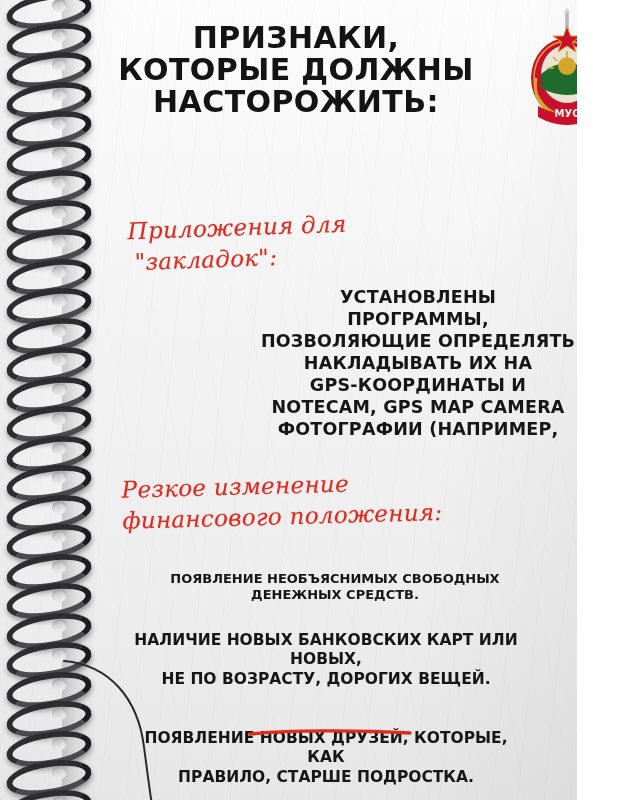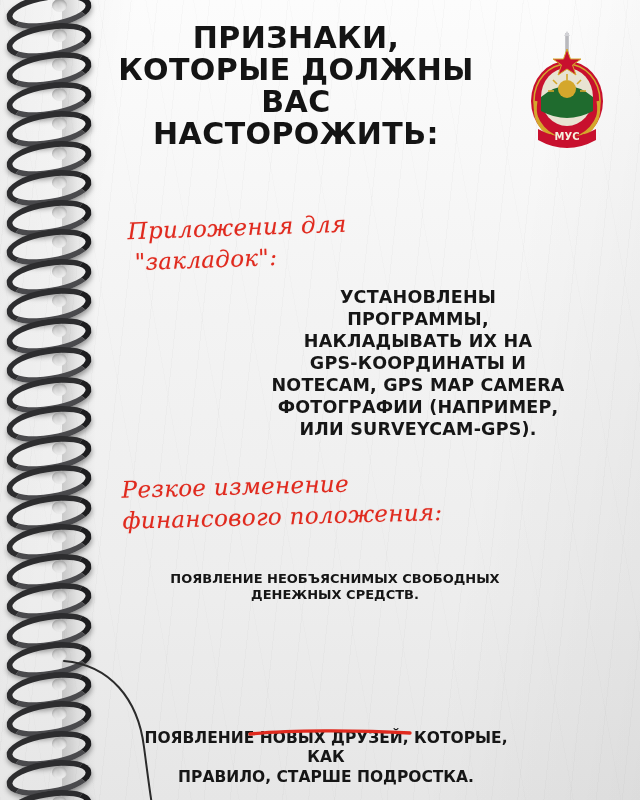--- a/index.html
+++ b/index.html
@@ -9,21 +9,21 @@
   }
   body {
     width: 640px;
     height: 800px;
     overflow: hidden;
     font-family: "Liberation Sans", sans-serif;
   }
 
   #page {
     position: relative;
-    width: 640px;
+    width: 577px;
     height: 800px;
     background:
       linear-gradient(100deg, rgba(0,0,0,0.05) 0%, rgba(0,0,0,0.00) 18%, rgba(0,0,0,0.00) 72%, rgba(0,0,0,0.045) 100%),
       linear-gradient(180deg, #fcfcfc 0%, #f3f3f3 40%, #ededed 75%, #e6e6e6 100%);
     overflow: hidden;
   }
 
   
   .paper-texture {
     position: absolute;
@@ -105,21 +105,21 @@
     color: #141414;
     margin: 0;
     text-transform: uppercase;
   }
   .title .ln { display: block; white-space: nowrap; }
 
   
   .emblem {
     position: absolute;
     left: 520px;
-    top: 31px;
+    top: 8px;
     width: 96px;
     height: 130px;
   }
 
   
   .hand {
     position: absolute;
     font-family: "DejaVu Serif", serif;
     font-style: italic;
     color: #e02a1e;
@@ -314,21 +314,20 @@
           <div class="ring"></div>
           <div class="hole"></div>
         </div>
       </div>
   </div>
 
   <div class="header">
     <h1 class="title">
       <span class="ln">ПРИЗНАКИ,</span>
       <span class="ln">КОТОРЫЕ ДОЛЖНЫ</span>
-      <span class="ln">ВАС</span>
       <span class="ln">НАСТОРОЖИТЬ:</span>
     </h1>
   </div>
 
   <div class="emblem">
     <svg viewBox="0 0 96 130" width="96" height="130" aria-hidden="true">
 
       <g>
         <rect x="45.2" y="2" width="3.6" height="30" fill="#b9b9bd"></rect>
         <polygon points="47,0 50,5 44,5" fill="#d2d2d6"></polygon>
@@ -363,38 +362,40 @@
   </div>
 
   <div class="hand h1">
     <span>Приложения для</span>
     <span class="l2">"закладок":</span>
   </div>
 
   <div class="block b1">
     <div>УСТАНОВЛЕНЫ</div>
     <div>ПРОГРАММЫ,</div>
+    <div>ПОЗВОЛЯЮЩИЕ ОПРЕДЕЛЯТЬ</div>
     <div>НАКЛАДЫВАТЬ ИХ НА</div>
     <div>GPS-КООРДИНАТЫ И</div>
     <div>NOTECAM, GPS MAP CAMERA</div>
     <div>ФОТОГРАФИИ (НАПРИМЕР,</div>
-    <div>ИЛИ SURVEYCAM-GPS).</div>
   </div>
 
   <div class="hand h2">
     <span>Резкое изменение</span>
     <span class="l2">финансового положения:</span>
   </div>
 
   <div class="block b2">
     <div>ПОЯВЛЕНИЕ НЕОБЪЯСНИМЫХ СВОБОДНЫХ</div>
     <div>ДЕНЕЖНЫХ СРЕДСТВ.</div>
   </div>
 
   <div class="block b3">
+    <div>НАЛИЧИЕ НОВЫХ БАНКОВСКИХ КАРТ ИЛИ НОВЫХ,</div>
+    <div>НЕ ПО ВОЗРАСТУ, ДОРОГИХ ВЕЩЕЙ.</div>
   </div>
 
   <div class="block b4">
     <div>ПОЯВЛЕНИЕ НОВЫХ ДРУЗЕЙ, КОТОРЫЕ, КАК</div>
     <div>ПРАВИЛО, СТАРШЕ ПОДРОСТКА.</div>
   </div>
 
   <div class="underline-stroke">
     <svg viewBox="0 0 164 10" width="164" height="10" aria-hidden="true">
       <path d="M2 6 C 40 2, 110 2, 162 5" fill="none" stroke="#e02a1e" stroke-width="3.4" stroke-linecap="round"></path>

